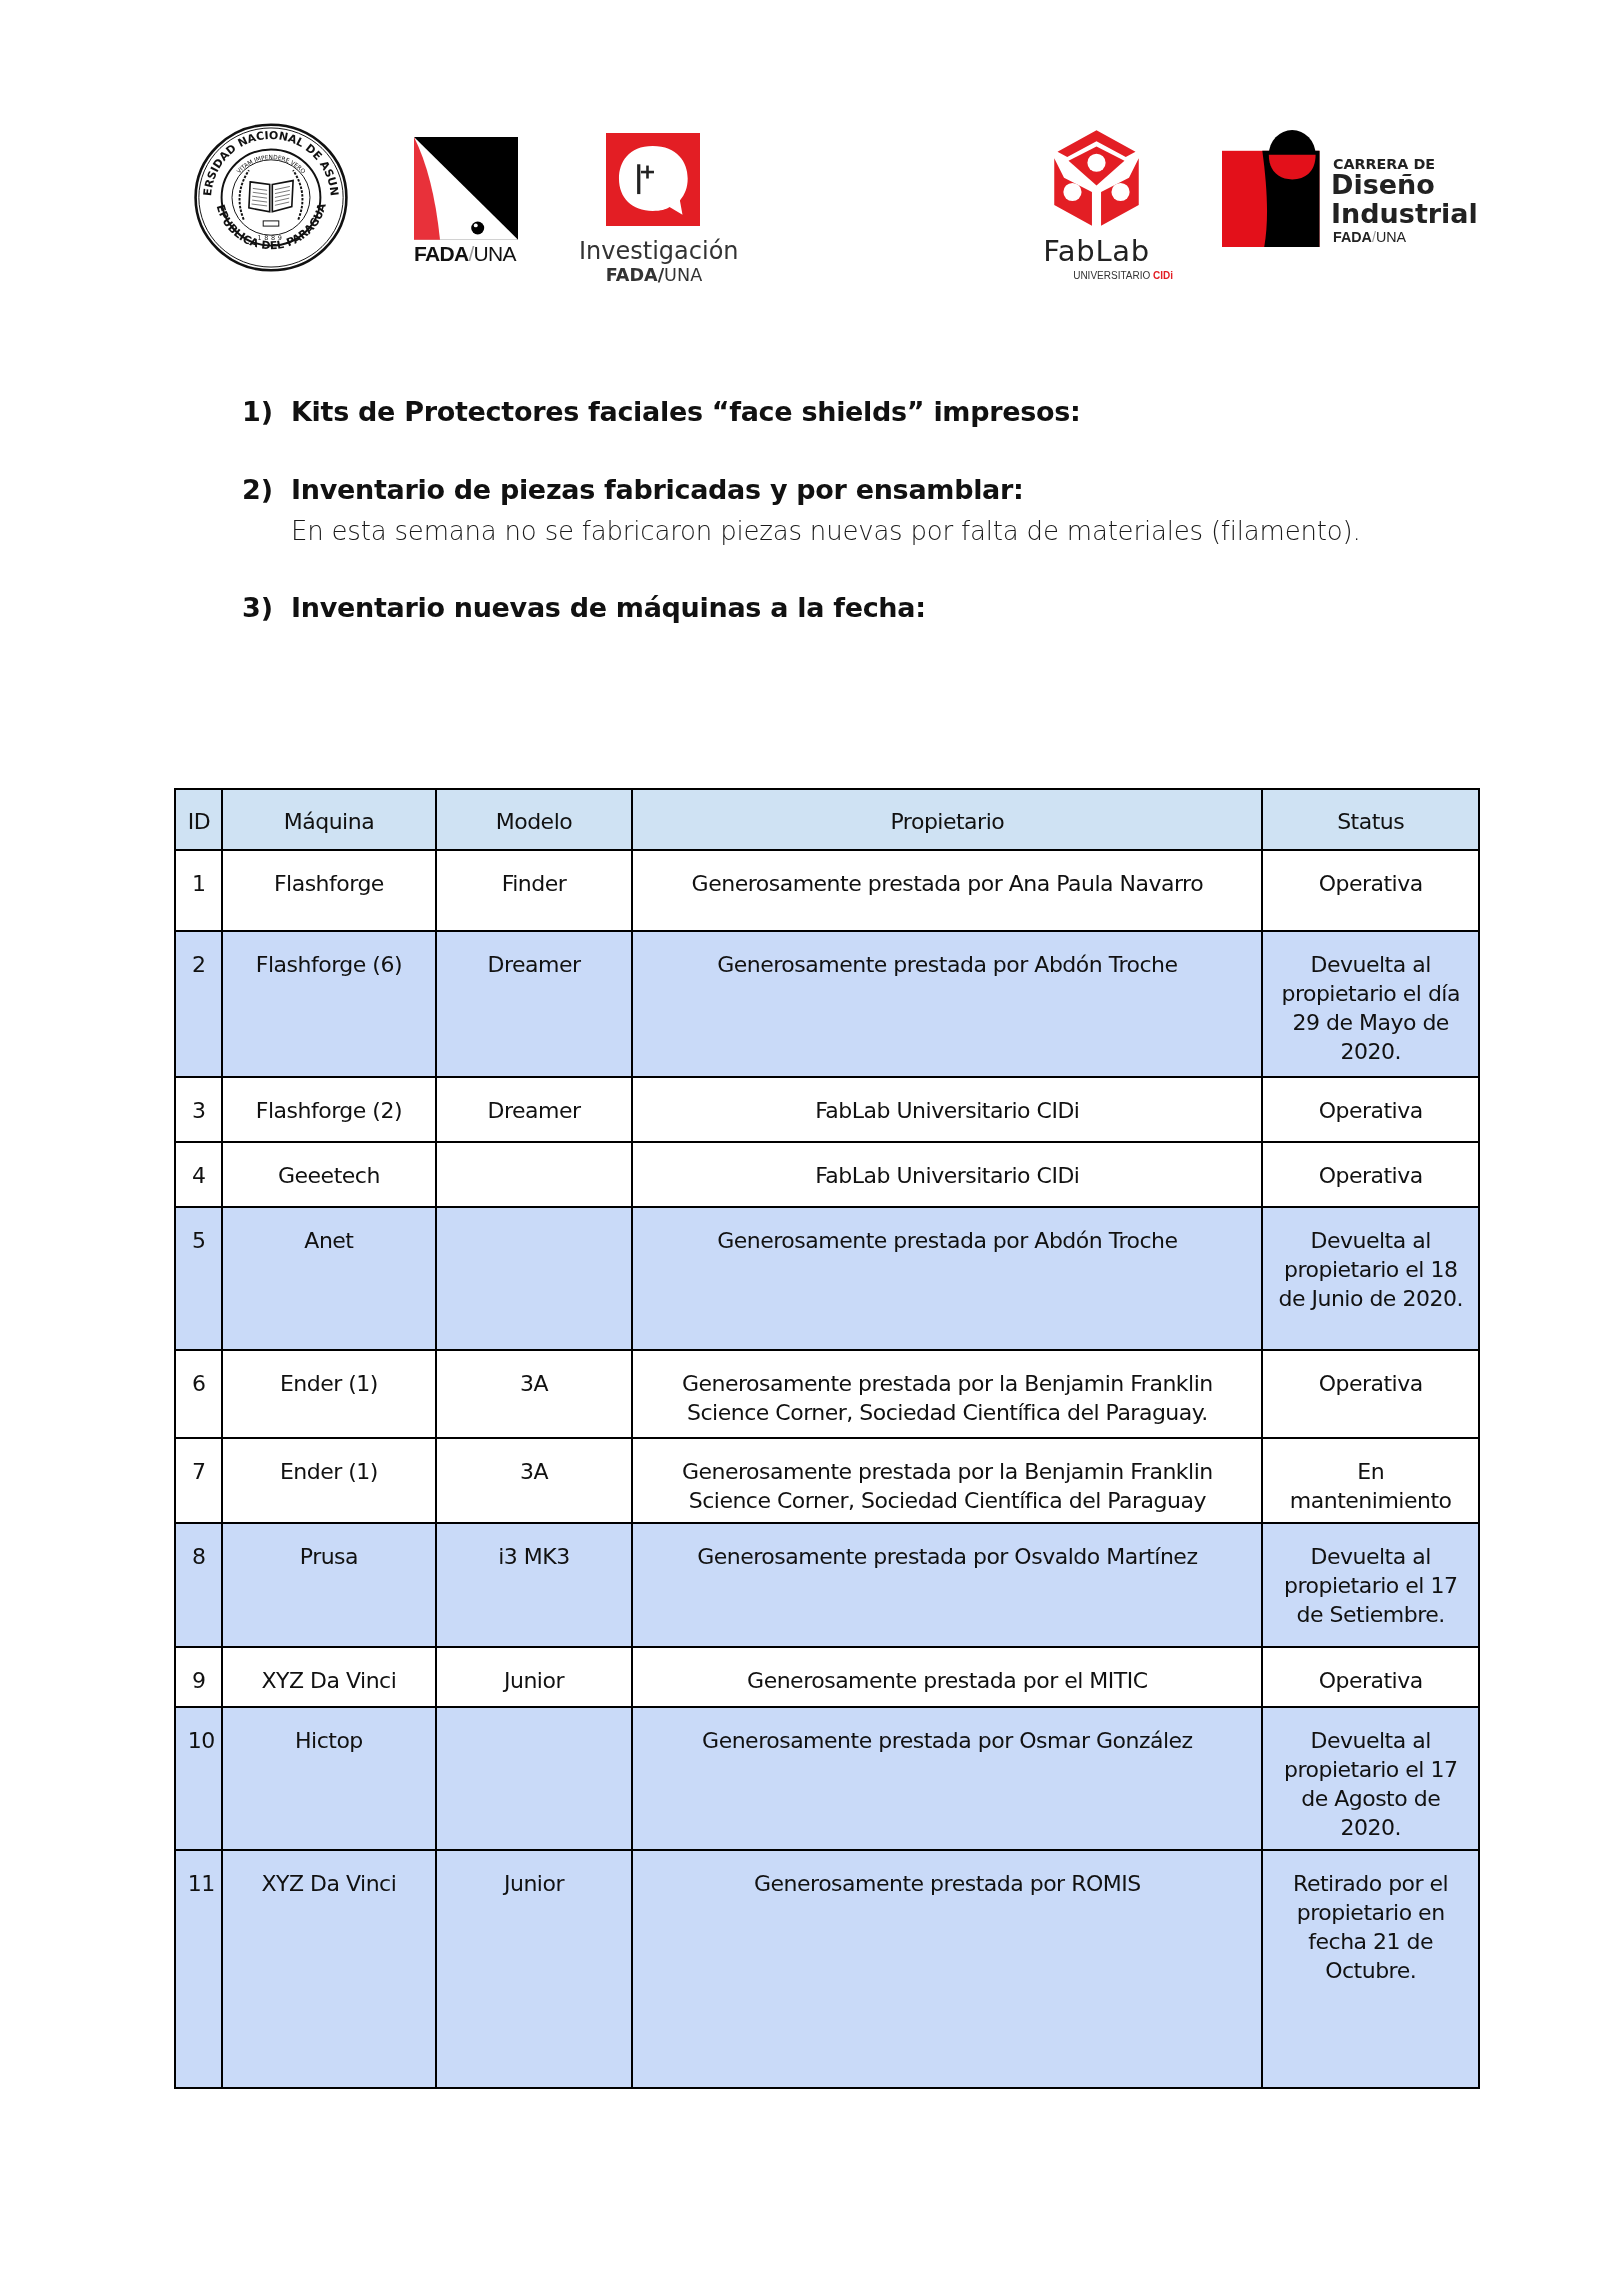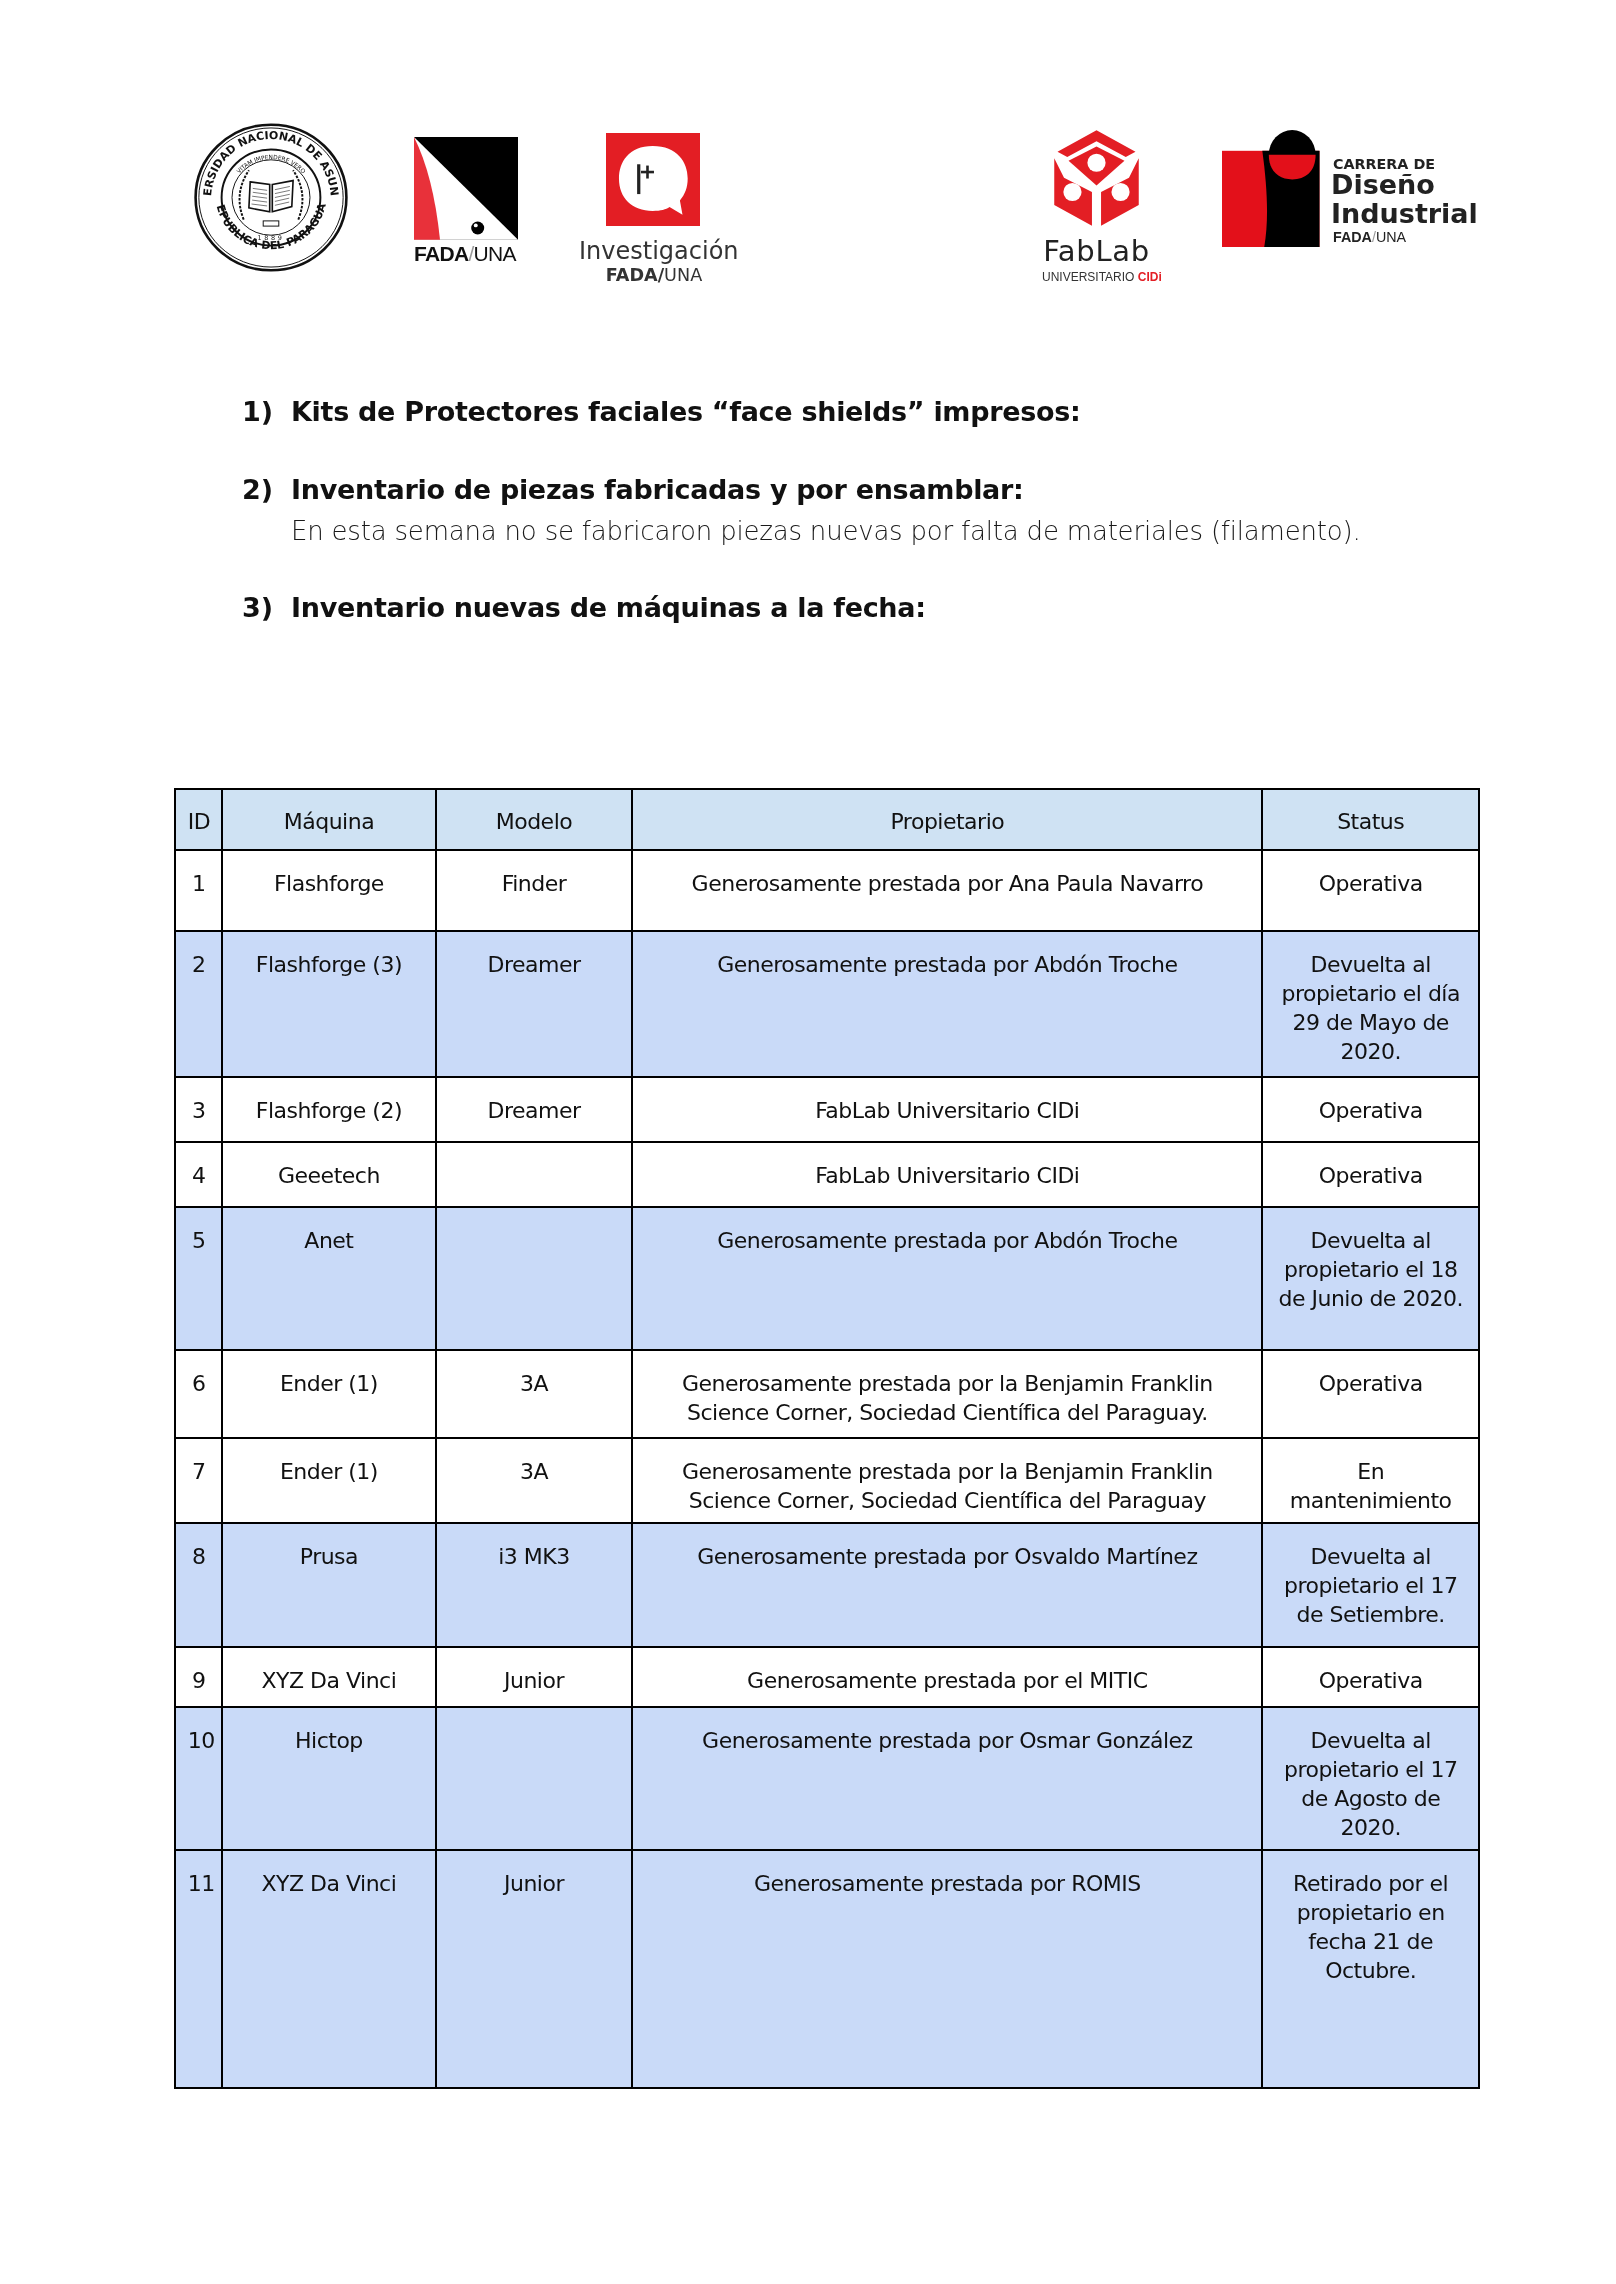--- a/index.html
+++ b/index.html
@@ -27,21 +27,21 @@
   .inv-sub { position: absolute; left: 0; top: 132px; width: 150px; text-align: center; font-family: "DejaVu Sans", sans-serif; font-size: 17.6px; color: #333; }
   .inv-sub b { font-weight: 700; }
 
   
   .cidi { left: 775px; top: 133px; width: 176px; height: 130px; }
   .cidi-text { position: absolute; left: 0; top: 78px; width: 172px; text-align: center; font-family: "DejaVu Sans", sans-serif; font-weight: 700; font-size: 11px; line-height: 13.7px; color: #222; }
 
   
   .fablab { left: 1028px; top: 127px; width: 137px; height: 156px; }
   .fablab-word { position: absolute; left: 6.5px; top: 107px; width: 124px; text-align: center; font-family: "DejaVu Sans", sans-serif; font-size: 29px; letter-spacing: 0.7px; color: #222; }
-  .fablab-sub { position: absolute; left: 14px; top: 143px; width: 137px; text-align: left; font-family: "Liberation Sans", sans-serif; font-size: 12px; color: #333; }
+  .fablab-sub { position: absolute; left: 8px; top: 143px; width: 137px; text-align: right; font-family: "Liberation Sans", sans-serif; font-size: 10px; color: #333; }
   .fablab-sub b { color: #e31e24; }
 
   
   .disind { left: 1212px; top: 130px; width: 273px; height: 117px; padding-left: 10px; }
   .disind-t1 { position: absolute; left: 121px; top: 26px; font-family: "DejaVu Sans", sans-serif; font-weight: 700; font-size: 14.3px; color: #222; }
   .disind-t2 { position: absolute; left: 119px; top: 40px; font-family: "DejaVu Sans", sans-serif; font-weight: 700; font-size: 27px; line-height: 29px; color: #222; }
   .disind-t3 { position: absolute; left: 121px; top: 99px; font-family: "Liberation Sans", sans-serif; font-size: 14.3px; color: #222; }
   .disind-t3 b { font-weight: 700; }
   .disind-t3 .sl { color: #999; }
 
@@ -213,21 +213,21 @@
   <tbody>
     <tr class="white" style="height:81px">
       <td>1</td>
       <td>Flashforge</td>
       <td>Finder</td>
       <td>Generosamente prestada por Ana Paula Navarro</td>
       <td>Operativa</td>
     </tr>
     <tr class="blue" style="height:146px">
       <td>2</td>
-      <td>Flashforge (3)</td>
+      <td>Flashforge (6)</td>
       <td>Dreamer</td>
       <td>Generosamente prestada por Abdón Troche</td>
       <td>Devuelta al propietario el día 29 de Mayo de 2020.</td>
     </tr>
     <tr class="white" style="height:65px">
       <td>3</td>
       <td>Flashforge (2)</td>
       <td>Dreamer</td>
       <td>FabLab Universitario CIDi</td>
       <td>Operativa</td>

